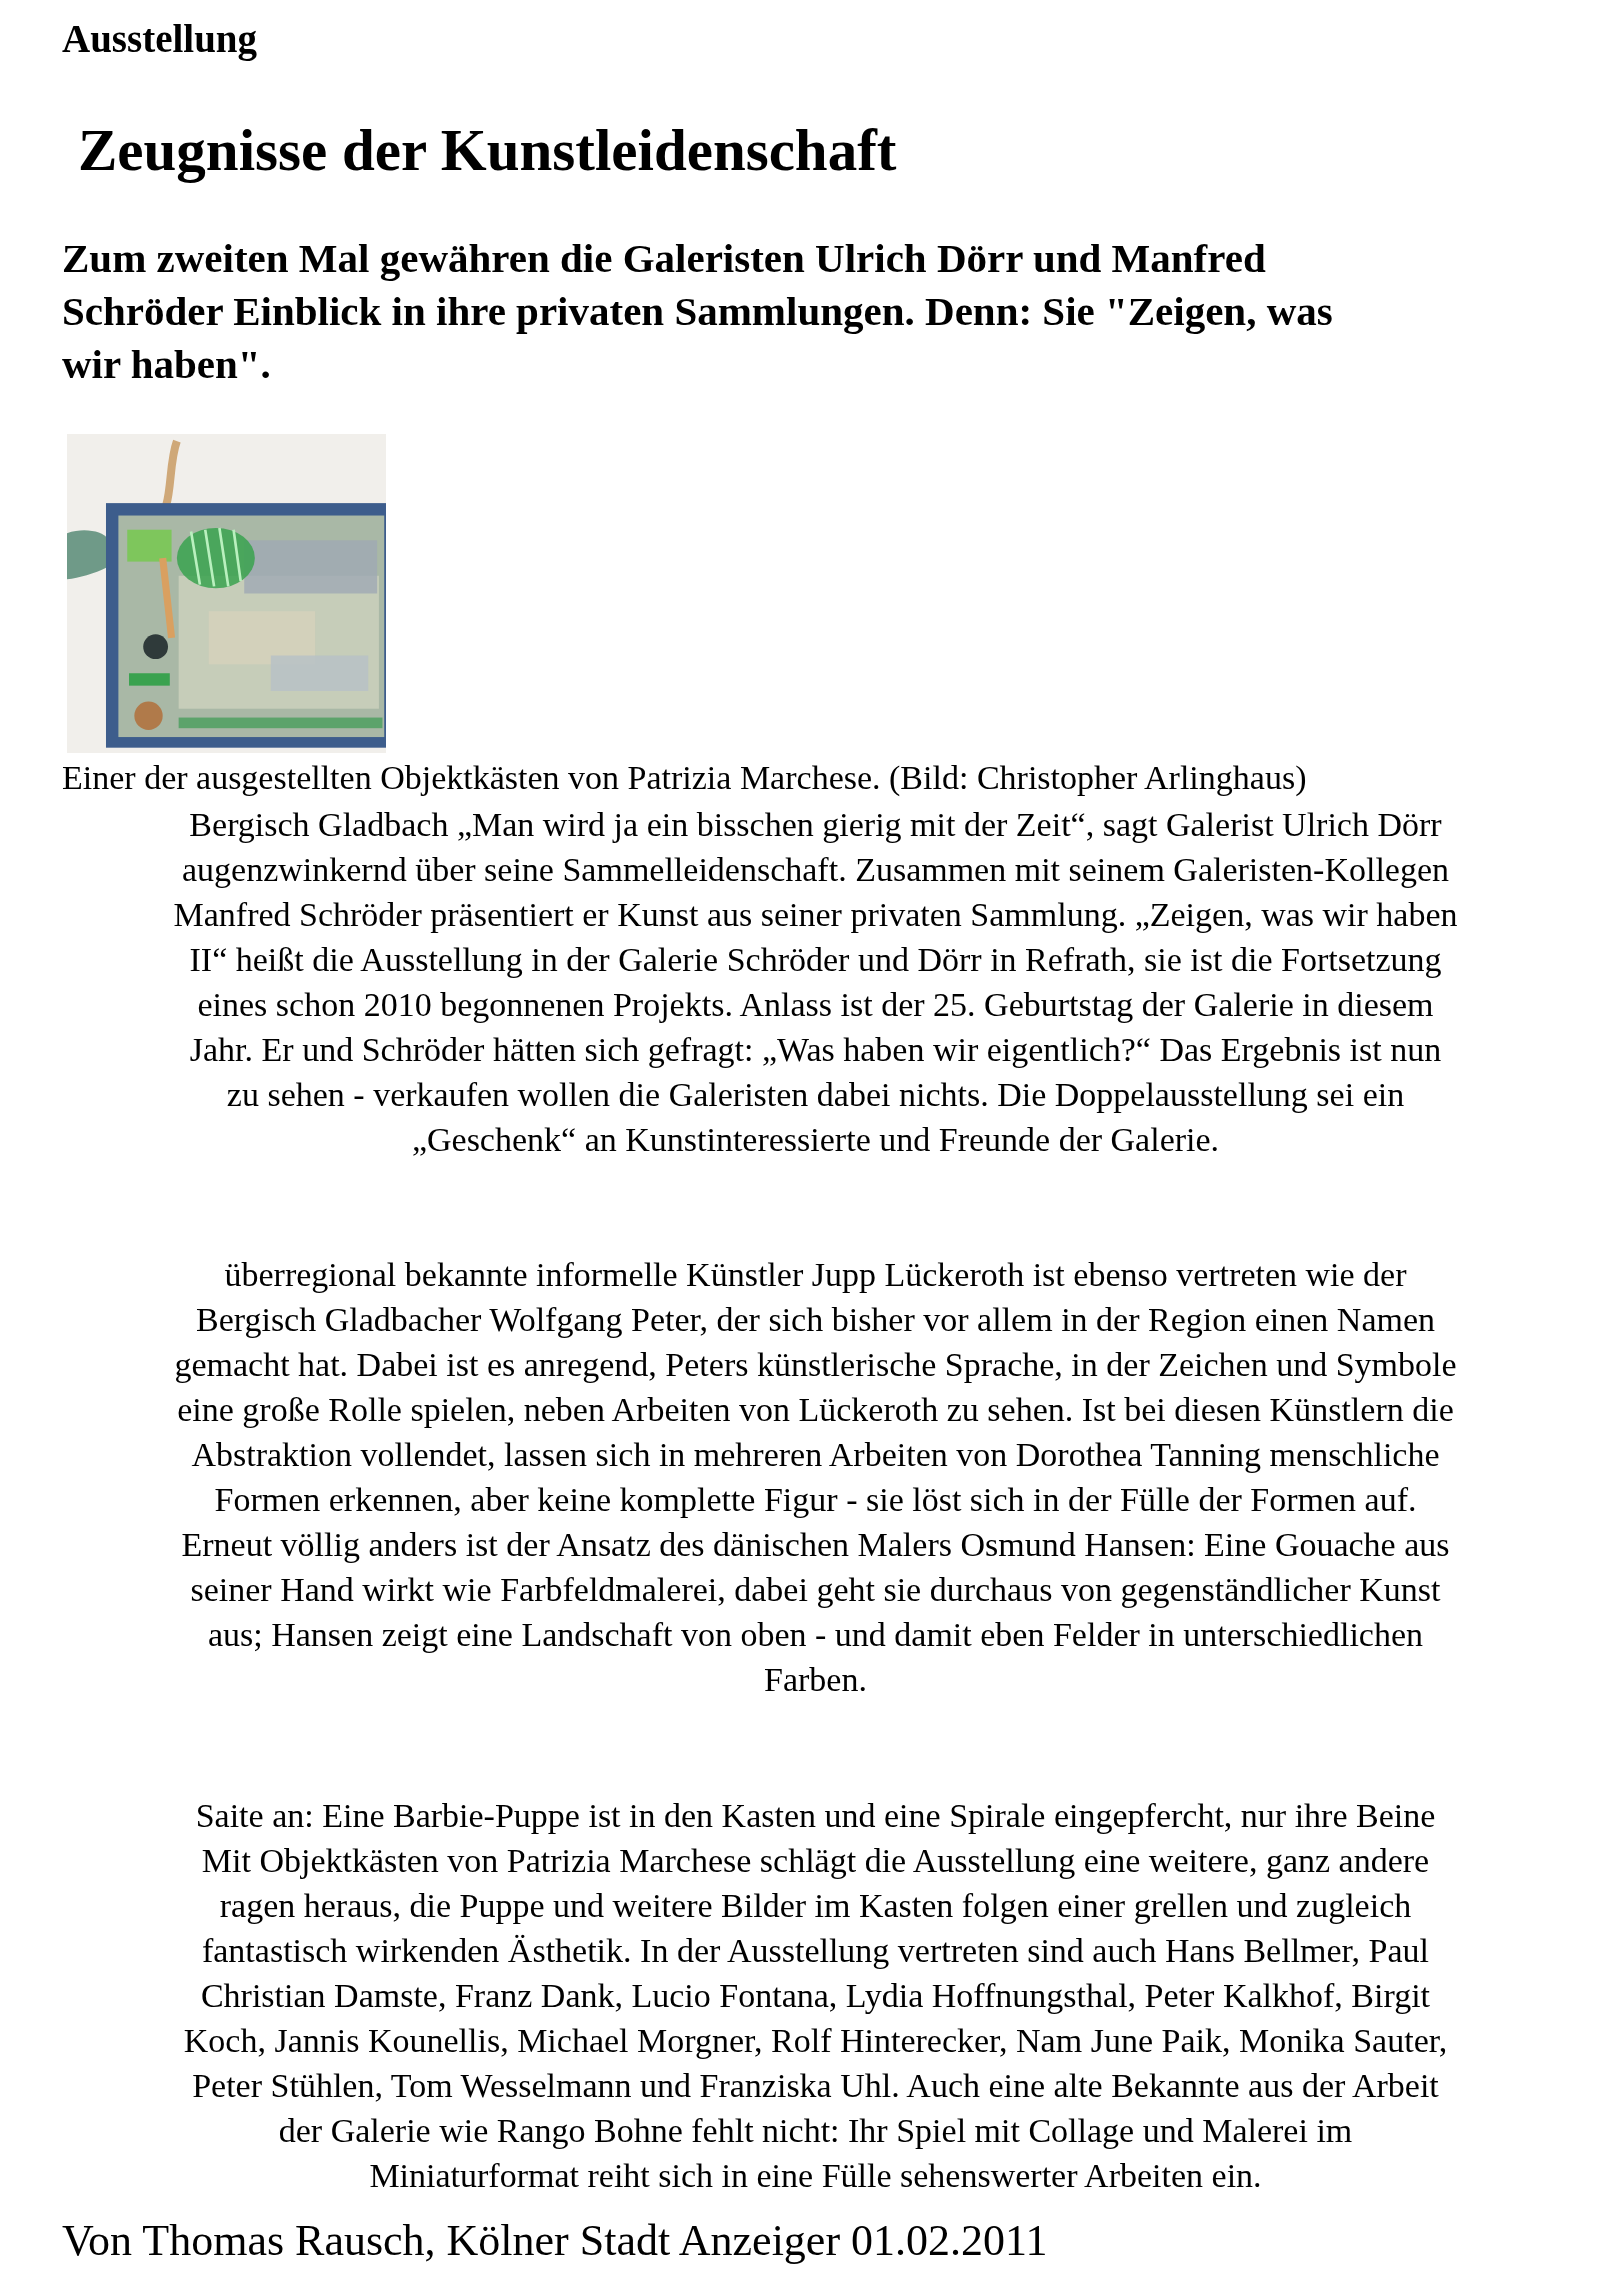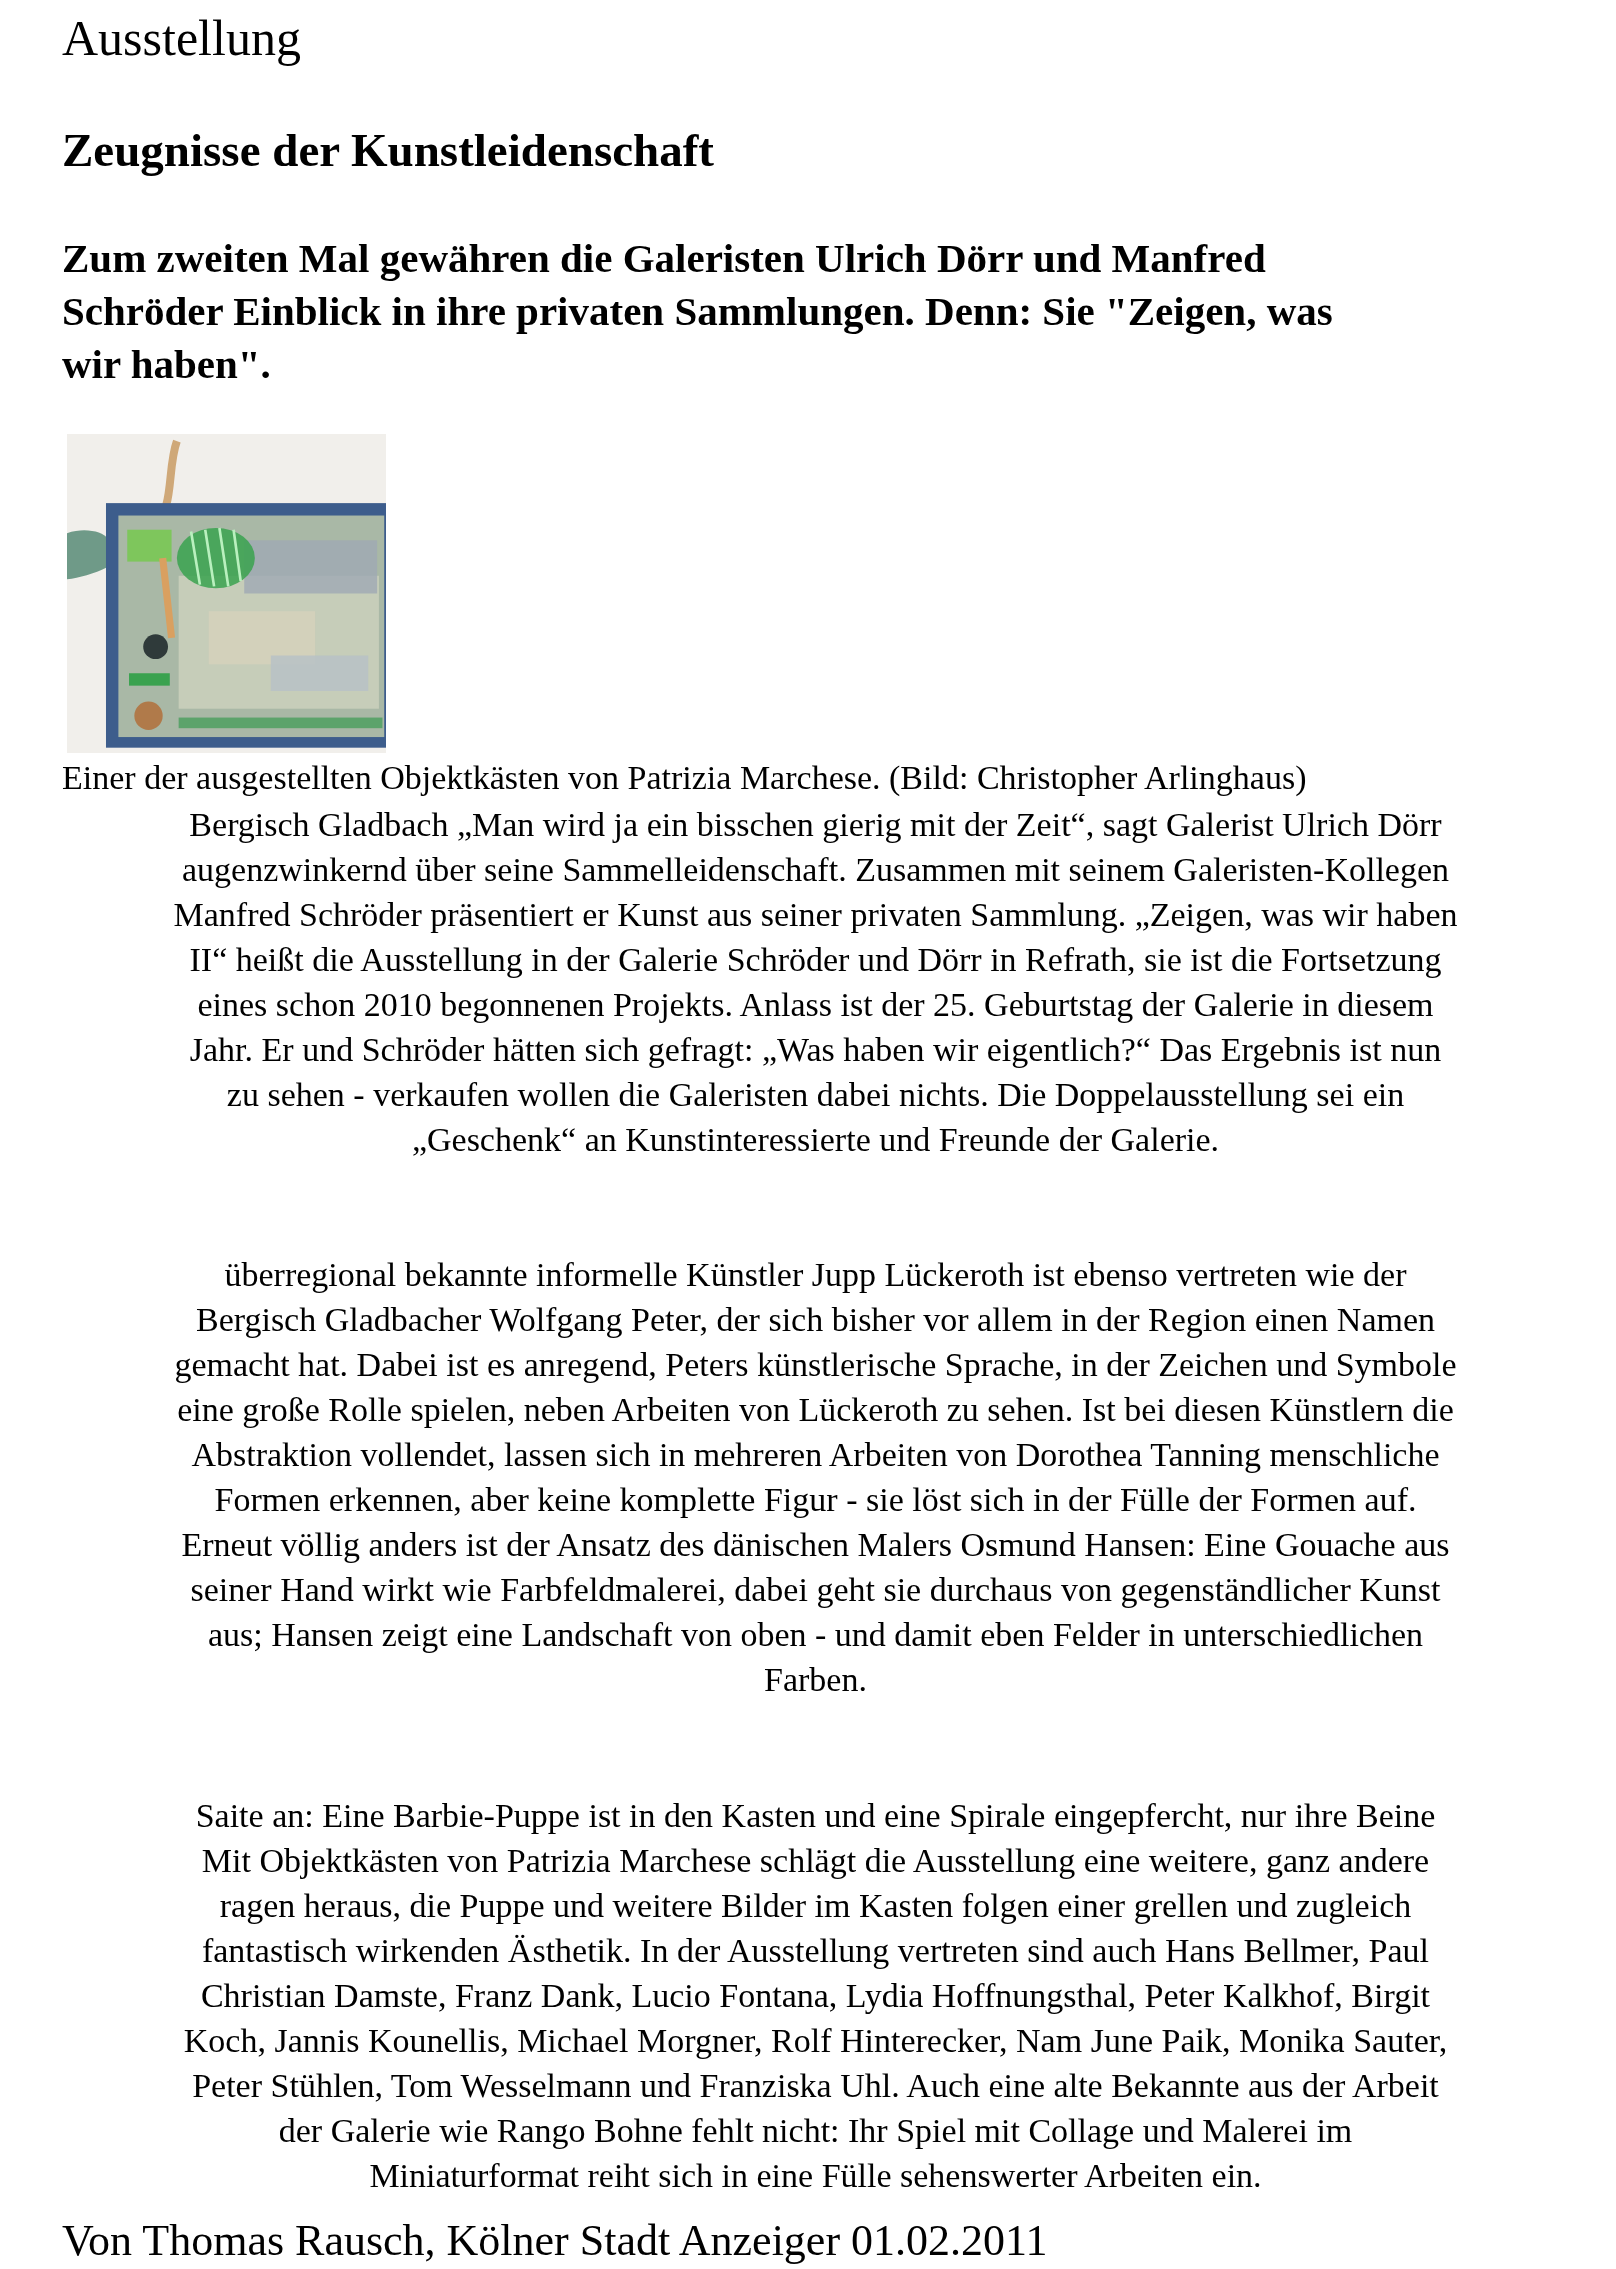--- a/index.html
+++ b/index.html
@@ -18,30 +18,30 @@
     .page {
       position: absolute;
       left: 62px;
       top: 0;
       width: 1507px;
     }
     .kicker {
       position: absolute;
       left: 0;
       top: 12.4px;
-      font-size: 50px;
-      font-weight: normal;
+      font-size: 39px;
+      font-weight: bold;
       line-height: 53px;
       white-space: nowrap;
     }
     .headline {
       position: absolute;
-      left: 0;
+      left: 16px;
       top: 113px;
-      font-size: 47px;
+      font-size: 59px;
       font-weight: bold;
       line-height: 74px;
       white-space: nowrap;
     }
     .lead {
       position: absolute;
       left: 0;
       top: 232px;
       width: 1507px;
       font-size: 41px;

